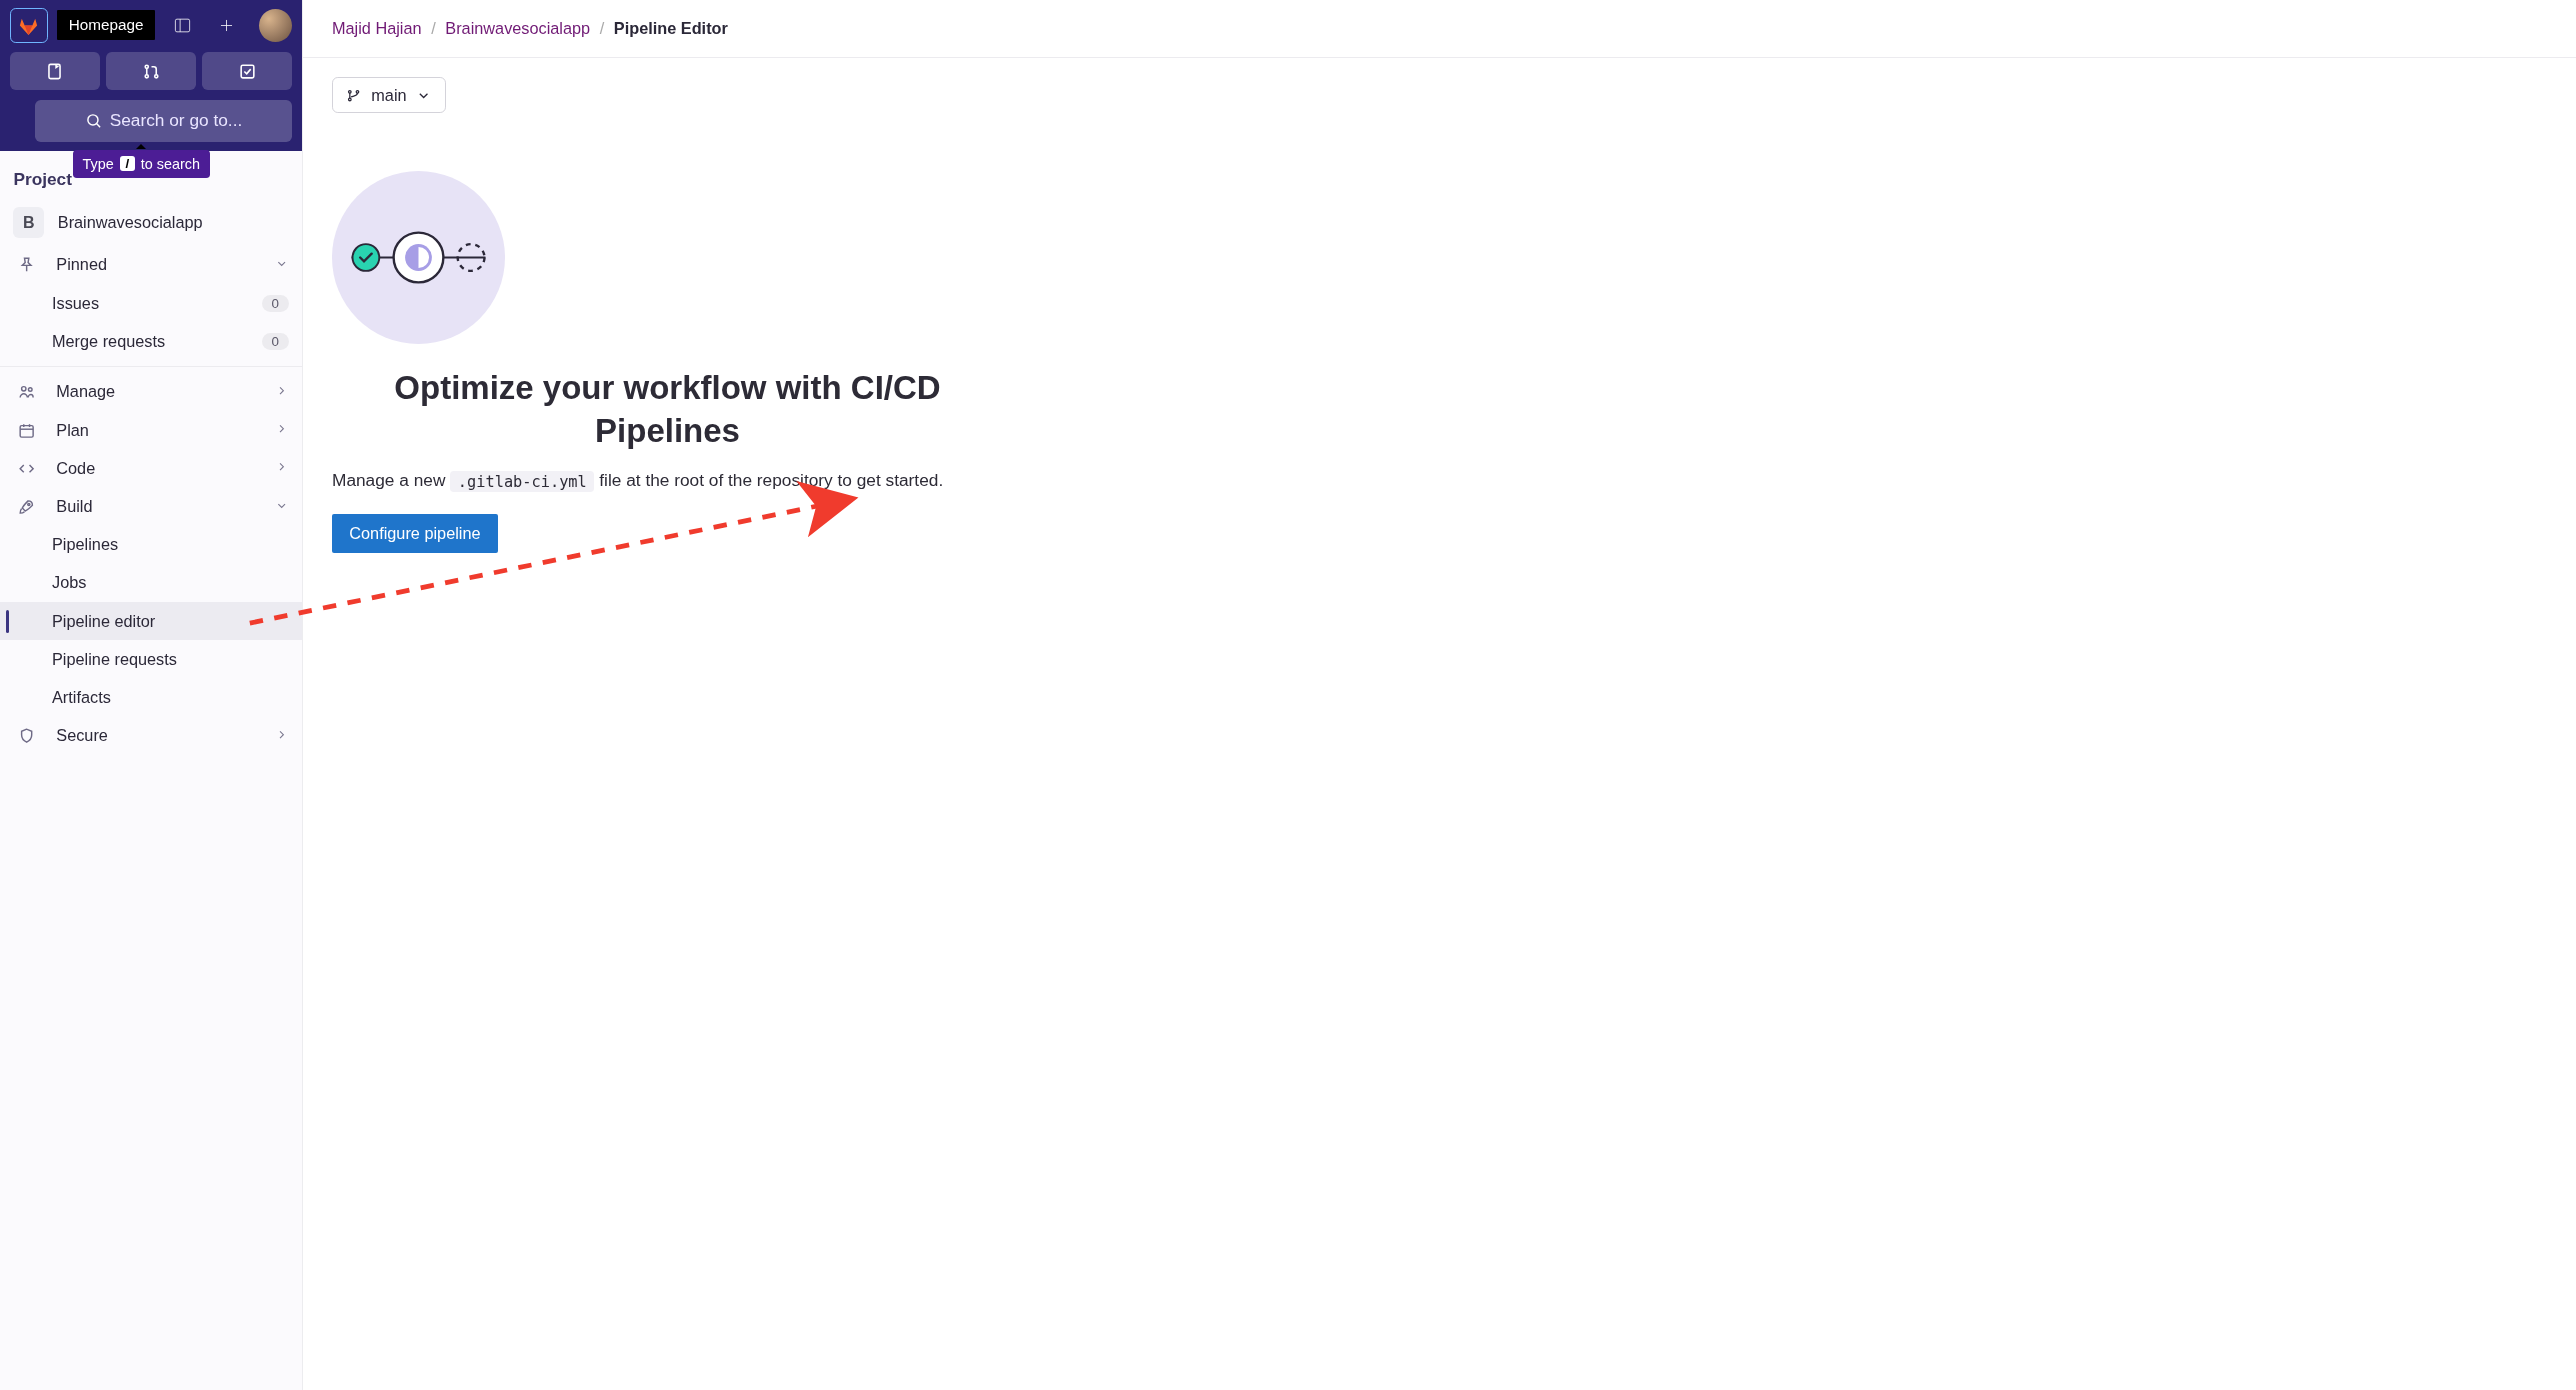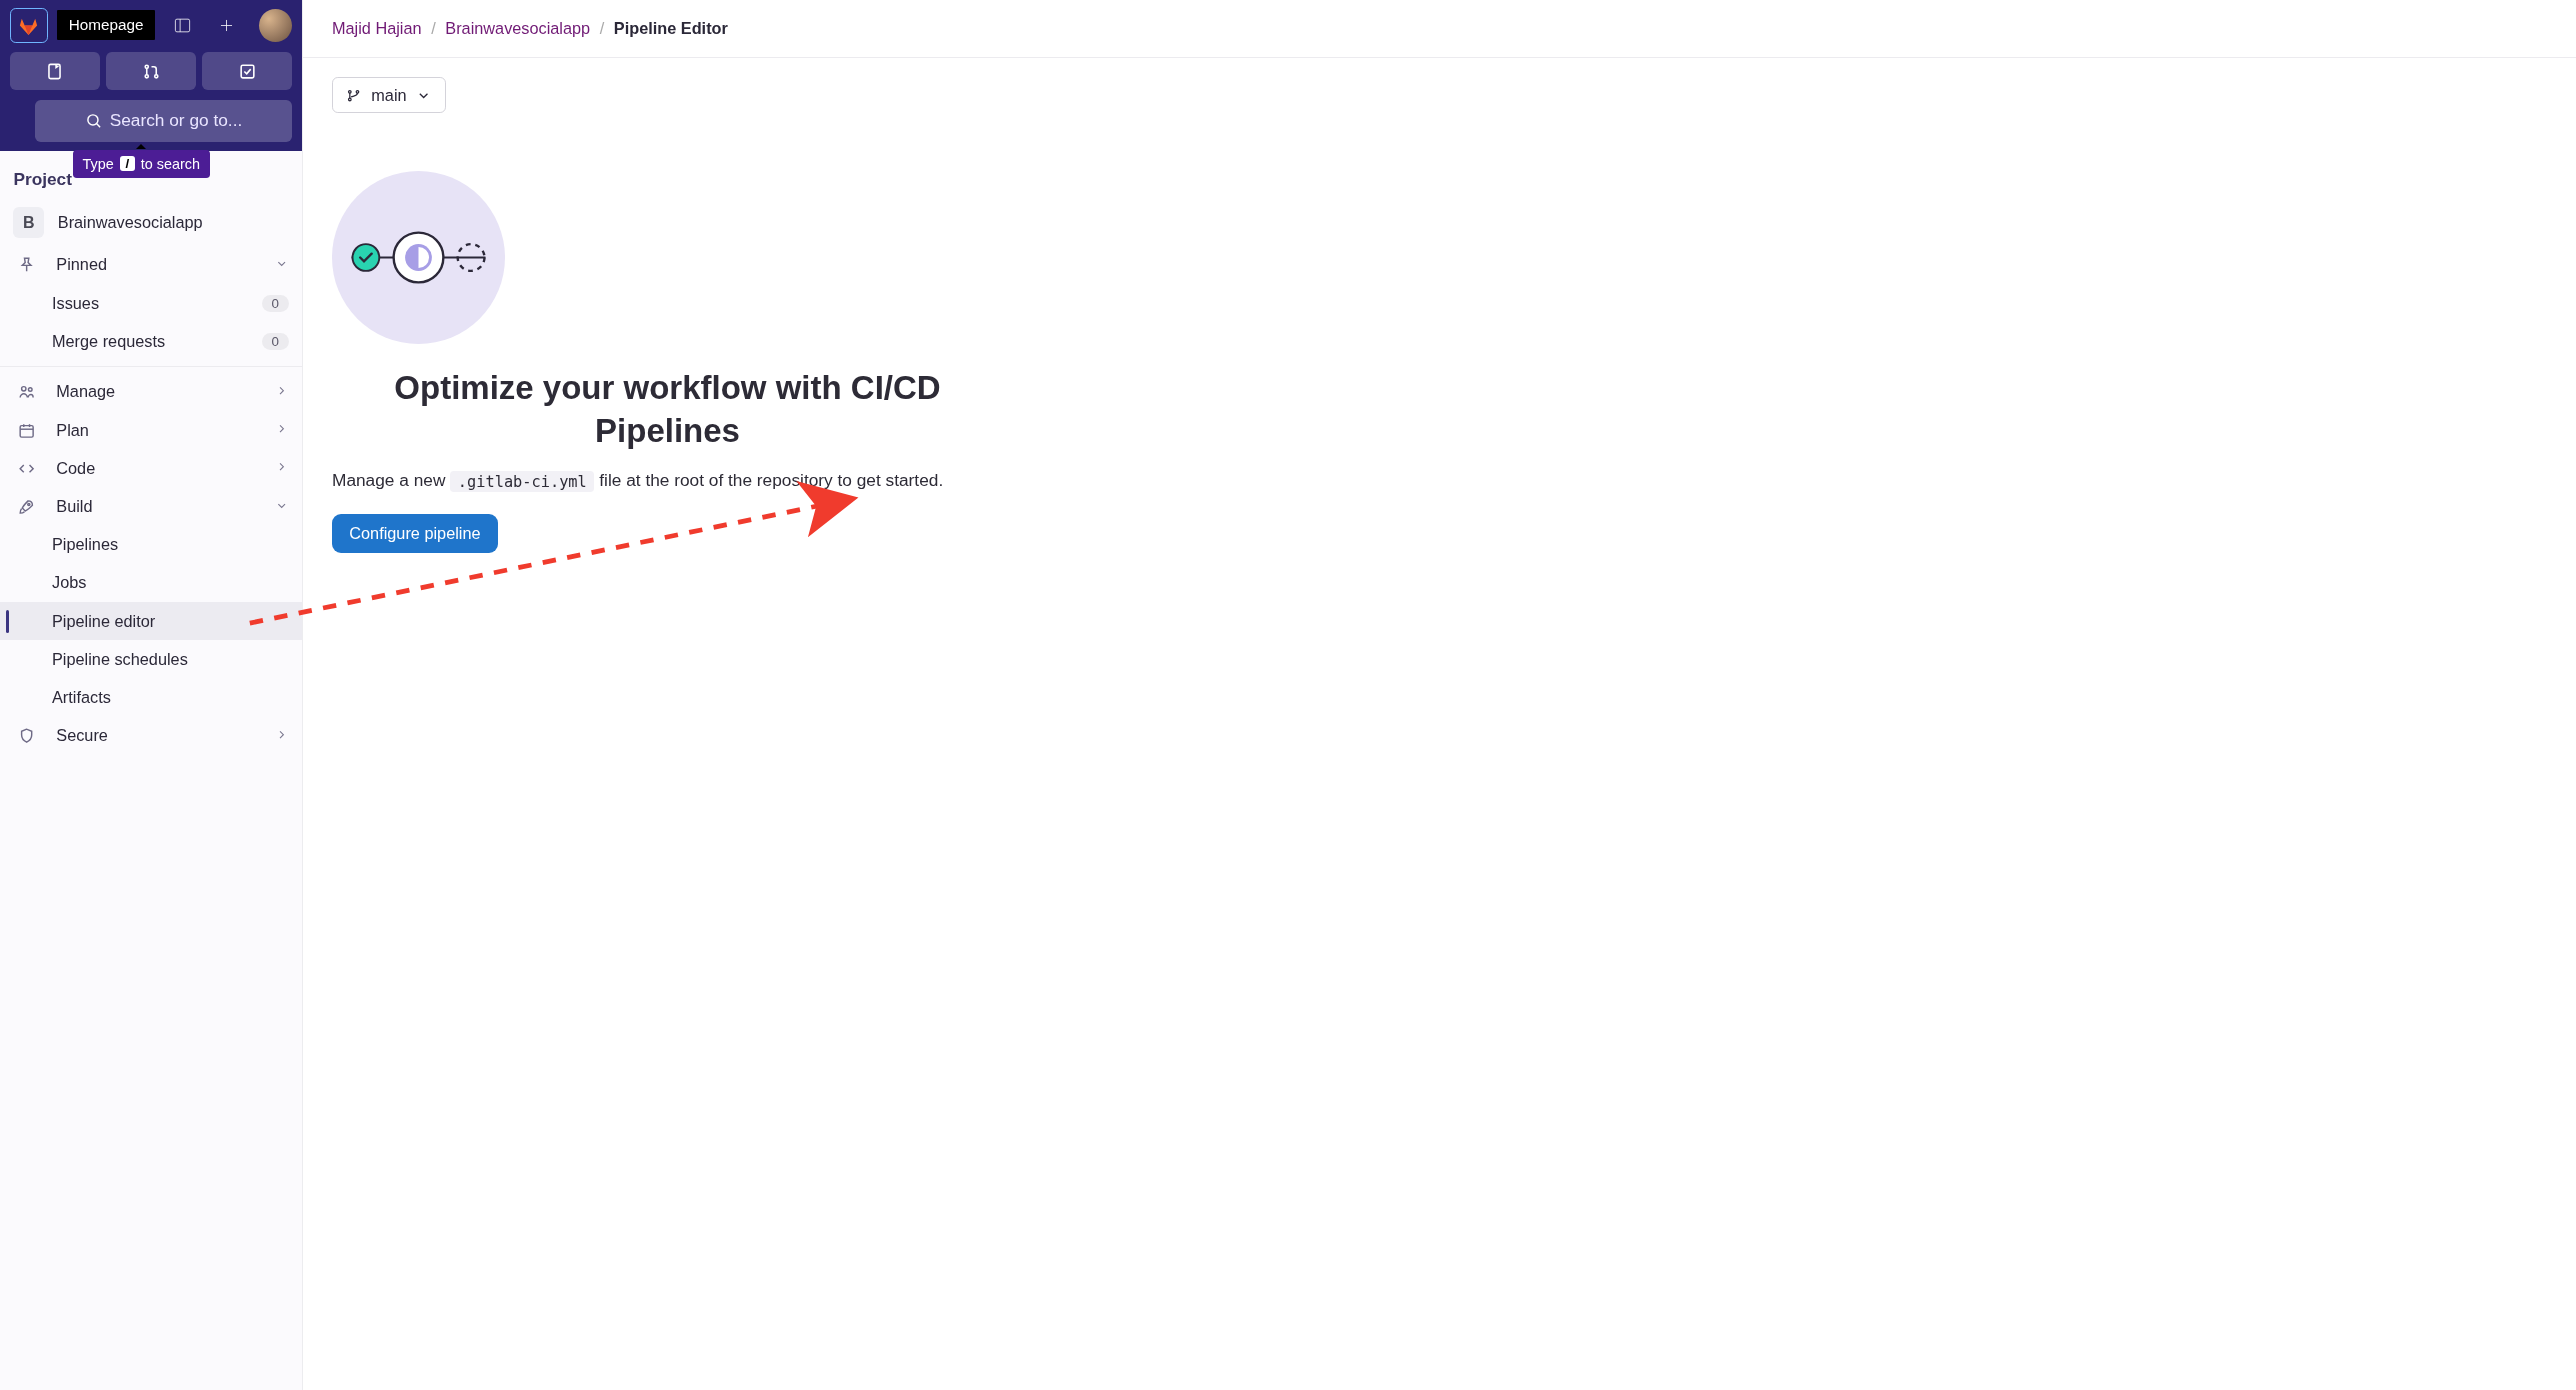--- a/index.html
+++ b/index.html
@@ -56,21 +56,21 @@
   .content { padding:19px 29px; flex:1; position:relative; }
   .branch-btn { display:inline-flex; align-items:center; gap:9.6px; border:1px solid #d4d3da; border-radius:5.8px; padding:7.7px 13.4px; font-size:16.3px; cursor:pointer; color:#2b2838; background:#fff; }
   .branch-btn svg { width:15.3px; height:15.3px; stroke:#2b2838; fill:none; stroke-width:2; }
 
   .empty-state { margin-top:58px; display:flex; flex-direction:column; align-items:flex-start; text-align:center; }
   .illus { width:173px; height:173px; border-radius:50%; background:#e7e3f6; display:flex; align-items:center; justify-content:center; position:relative; }
   .illus svg { overflow:visible; }
   .empty-title { font-size:33px; font-weight:700; color:#2d2b36; margin-top:23px; line-height:1.3; max-width:671px; }
   .empty-desc { font-size:17.3px; margin-top:17.3px; color:#2d2b36; }
   .code { font-family: SFMono-Regular, Menlo, Consolas, monospace; background:#f2f1f6; padding:1.9px 7.7px; border-radius:3.8px; font-size:15.3px; }
-  .primary-btn { margin-top:23px; background:#1f75cb; color:#fff; font-size:16.3px; padding:9.6px 17.3px; border:none; border-radius:9px; cursor:pointer; }
+  .primary-btn { margin-top:23px; background:#1f75cb; color:#fff; font-size:16.3px; padding:9.6px 17.3px; border:none; border-radius:2px; cursor:pointer; }
 
   
   .annot-svg { position:absolute; left:0; top:0; width:100%; height:100%; pointer-events:none; z-index:30; }
 </style>
 </head>
 <body>
 
 <div class="sidebar">
   <div class="topbar">
     <div class="topbar-row">
@@ -217,21 +217,21 @@
   <div class="sub-item">
       <span>Pipelines</span>
     </div>
   <div class="sub-item">
       <span>Jobs</span>
     </div>
   <div class="sub-item active">
       <span>Pipeline editor</span>
     </div>
   <div class="sub-item">
-      <span>Pipeline schedules</span>
+      <span>Pipeline requests</span>
     </div>
   <div class="sub-item">
       <span>Artifacts</span>
     </div>
 
   <div class="nav-item">
     <span class="nav-icon">
         <svg viewBox="0 0 24 24">
           <path d="M12 3 5 6v5c0 5 3 8 7 10 4-2 7-5 7-10V6l-7-3Z"></path>
         </svg>

